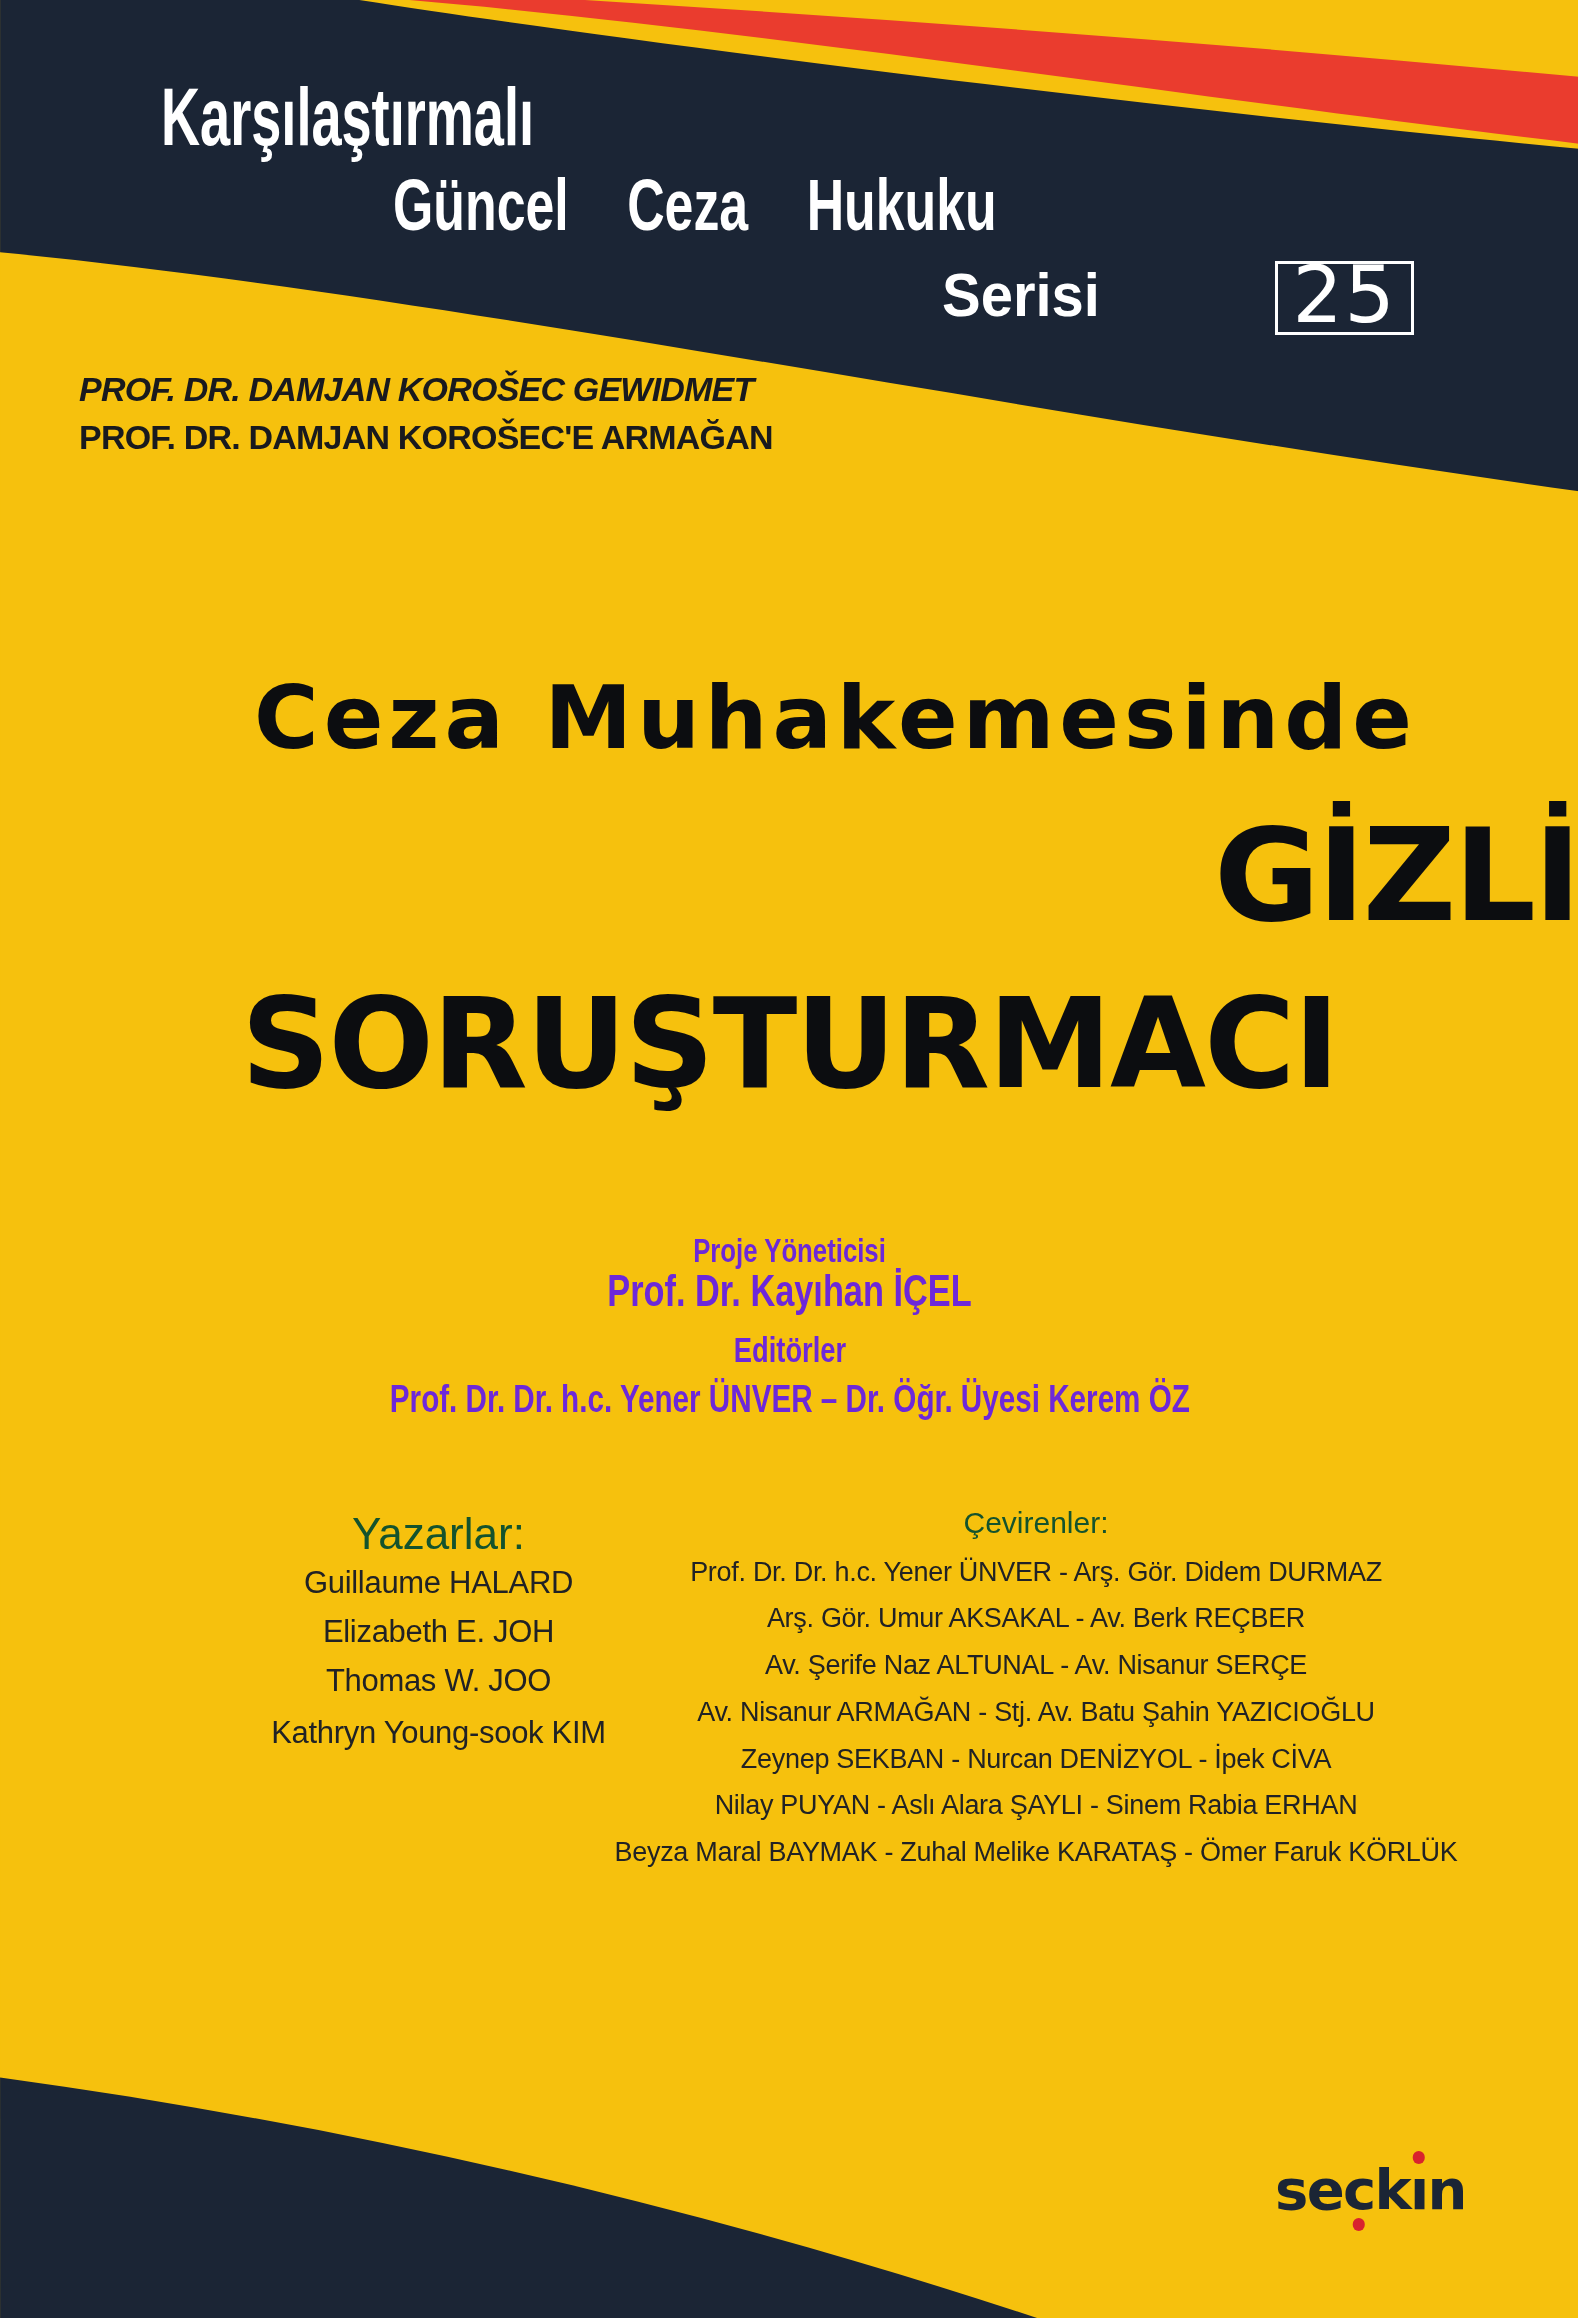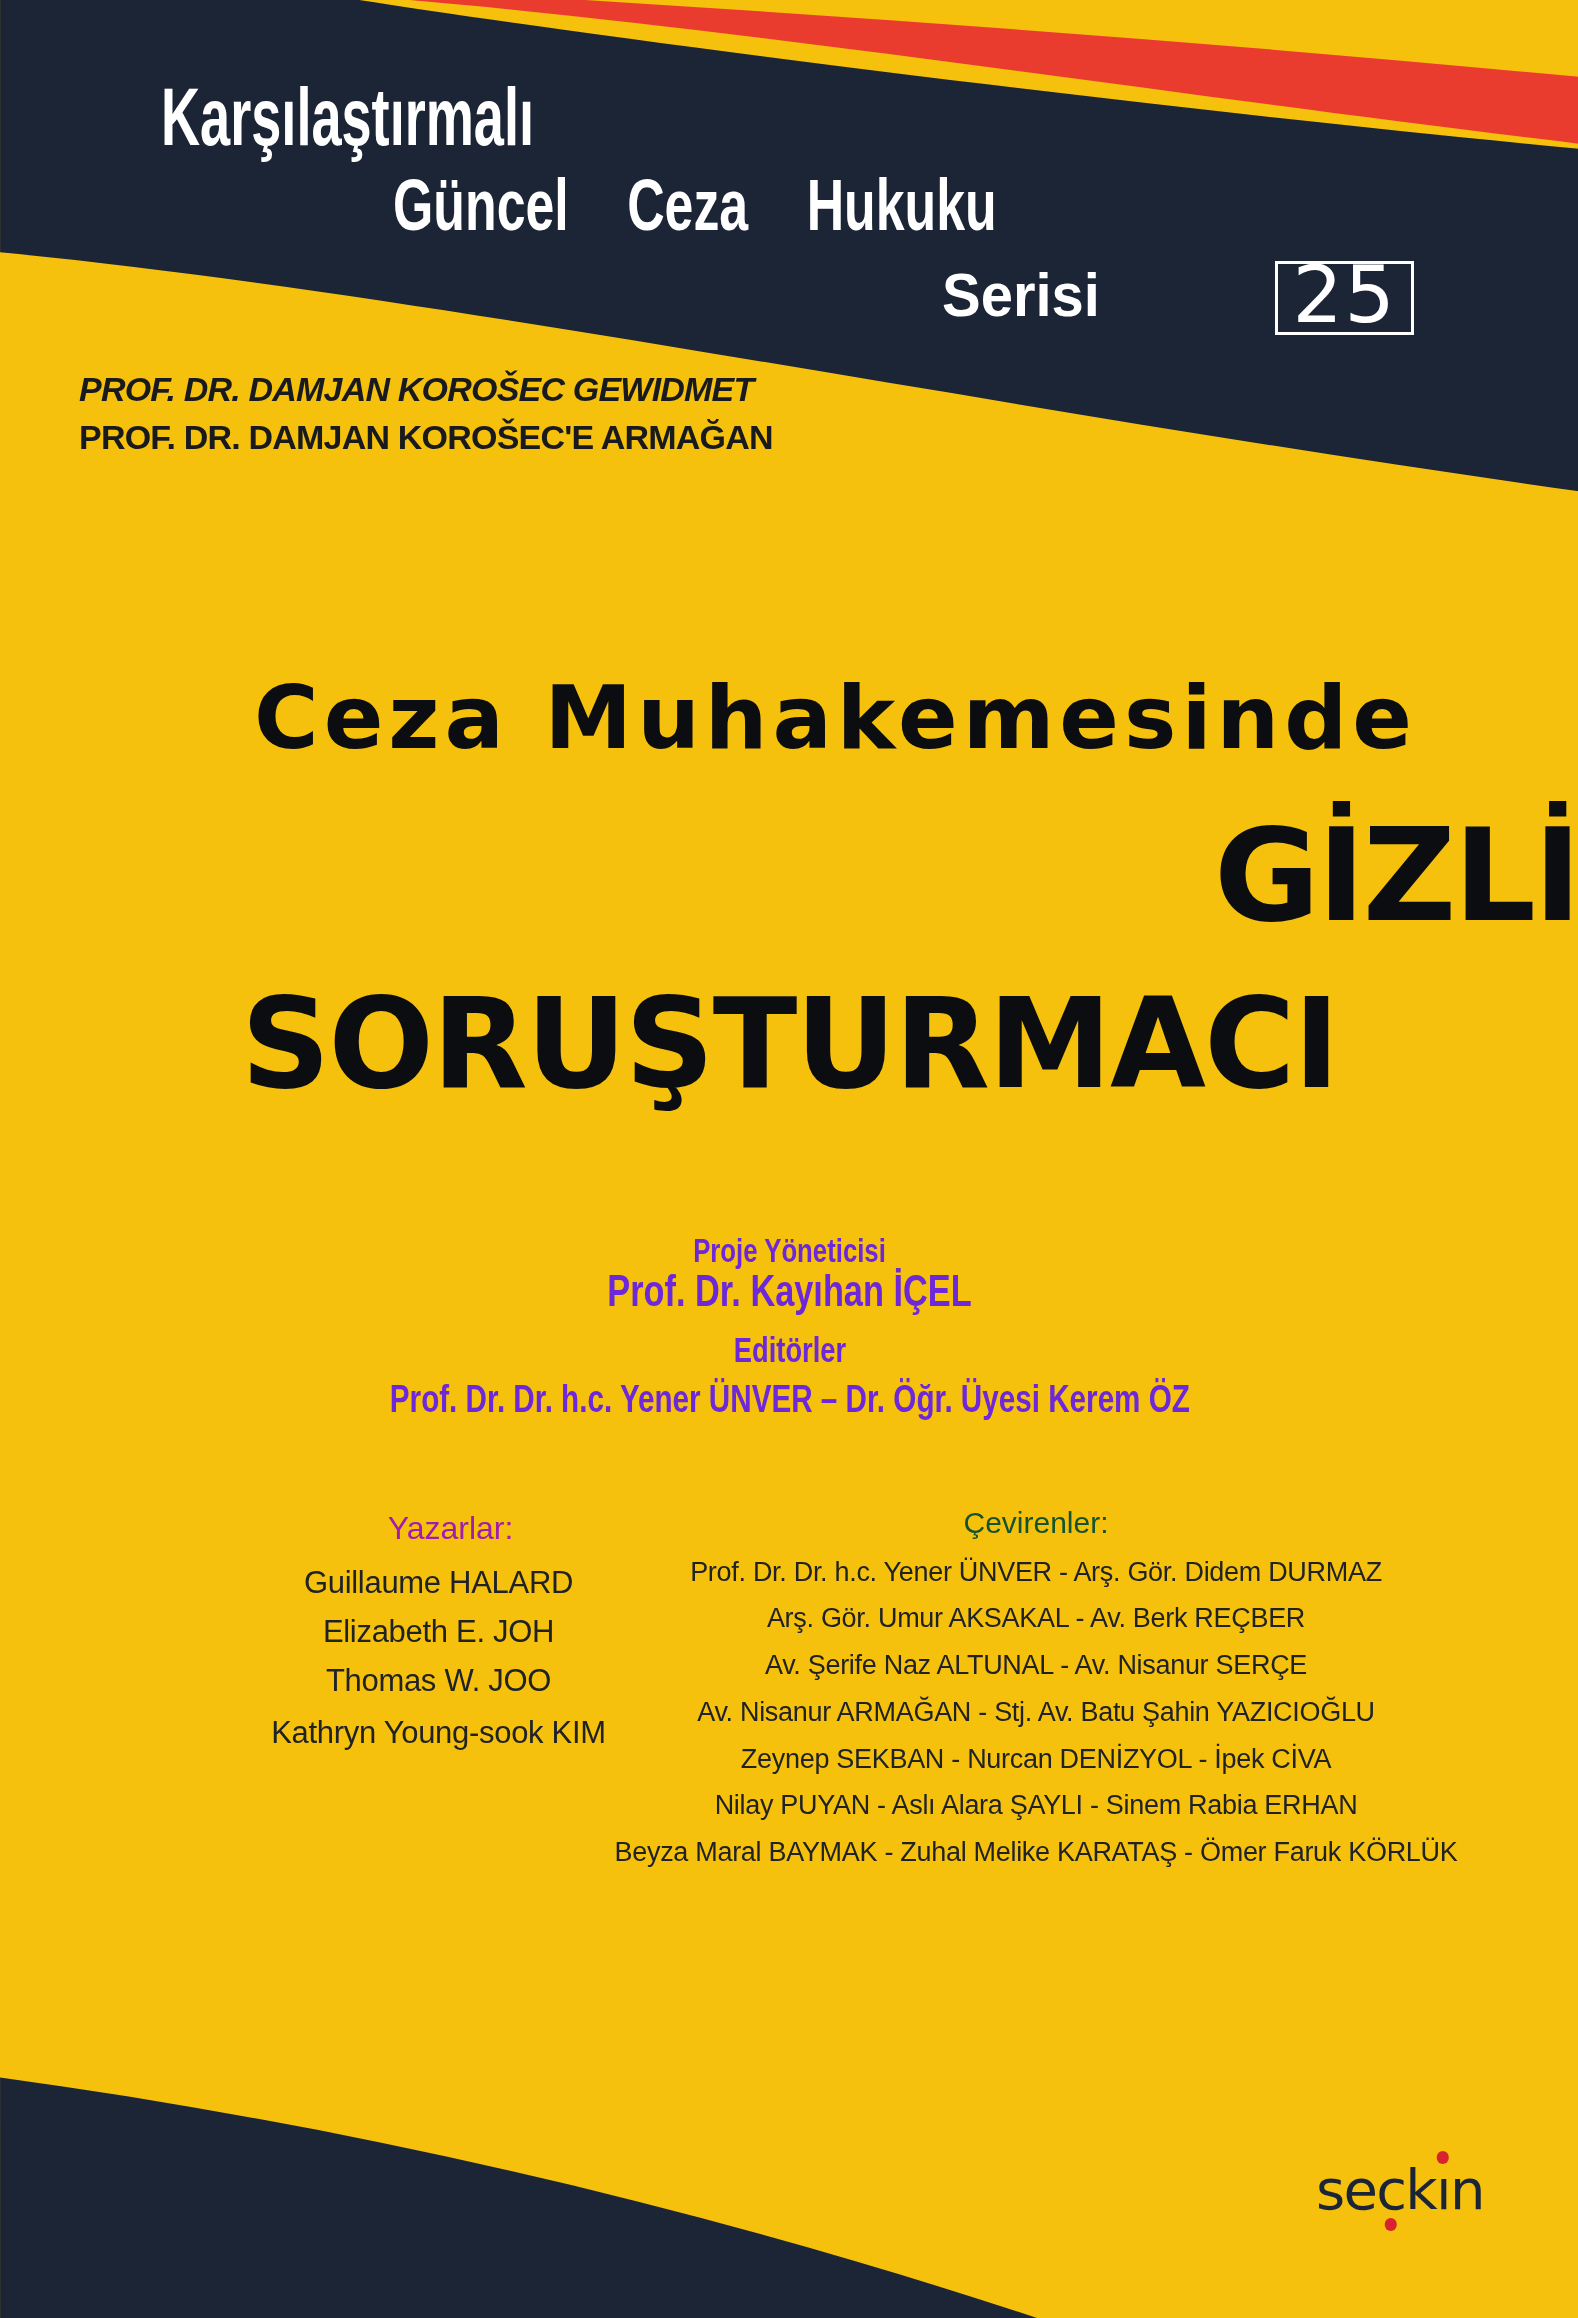--- a/index.html
+++ b/index.html
@@ -34,29 +34,29 @@
   .ttl2{top:811px;font-size:129px;letter-spacing:-2.5px;text-align:right;}
   .ttl3{top:982px;font-size:124px;letter-spacing:-1.7px;}
   
   .cr{left:0;width:100%;text-align:center;font-weight:bold;color:#6d28d9;}
   .cr > span{display:inline-block;transform:scaleX(0.78);transform-origin:center top;}
   .cr1{top:1234px;font-size:33px;}
   .cr2{top:1269px;font-size:44px;}
   .cr3{top:1332px;font-size:35px;}
   .cr4{top:1380px;font-size:38px;}
   
-  .auth-label{left:204px;width:493px;text-align:center;top:1512px;font-size:32px;color:#a21caf;}
+  .auth-label{left:192px;width:493px;text-align:center;top:1512px;font-size:44px;color:#14532d;}
   .auth{left:192px;width:493px;text-align:center;font-size:31px;color:#212225;letter-spacing:-0.3px;}
   .a0{top:1567px}.a1{top:1616px}.a2{top:1665px}.a3{top:1717px}
   .tr-label{left:585px;width:902px;text-align:center;top:1508px;font-size:30px;color:#14532d;}
   .tr{left:585px;width:902px;text-align:center;font-size:27px;color:#212225;letter-spacing:-0.3px;}
   .t0{top:1559px}.t1{top:1605px}.t2{top:1652px}.t3{top:1699px}
   .t4{top:1746px}.t5{top:1792px}.t6{top:1839px}
   
-  .logo{left:1316px;top:2162px;font-family:"DejaVu Sans",sans-serif;font-weight:normal;
+  .logo{left:1275px;top:2162px;font-family:"DejaVu Sans",sans-serif;font-weight:bold;
         font-size:56px;letter-spacing:-1.7px;color:#1B2535;}
   .logo span{position:relative;display:inline-block;}
   .dot-under::after,.dot-over::after{
     content:'';position:absolute;width:12.5px;height:12.5px;border-radius:50%;
     background:#D8232E;left:50%;transform:translateX(-50%);
   }
   .dot-under::after{bottom:-12.5px;}
   .dot-over::after{top:-11px;}
 </style>
 </head>

